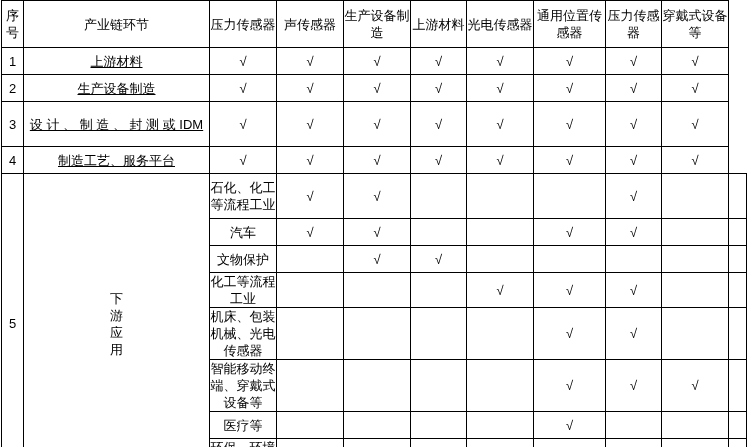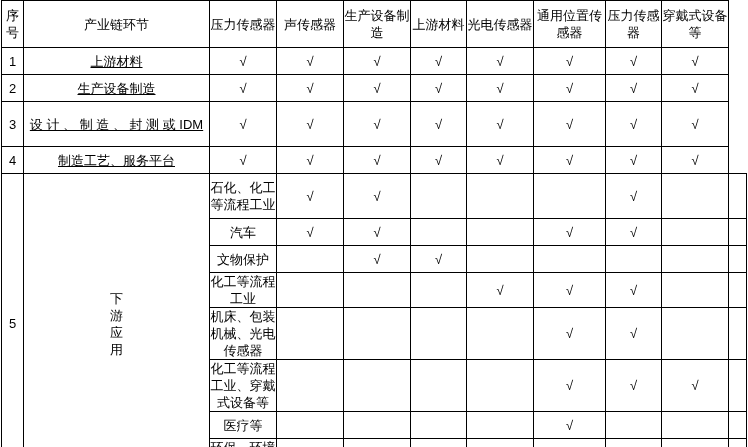--- a/index.html
+++ b/index.html
@@ -227,21 +227,21 @@
           <td class="check"></td>
           <td class="check"></td>
           <td class="check"></td>
           <td class="check"></td>
           <td class="check">√</td>
           <td class="check">√</td>
           <td class="check"></td>
           <td class="check"></td>
         </tr>
         <tr class="sub-row tall">
-          <td class="sub-name">化工等流程工业、穿戴式设备等</td>
+          <td class="sub-name">智能移动终端、穿戴式设备等</td>
           <td class="check"></td>
           <td class="check"></td>
           <td class="check"></td>
           <td class="check"></td>
           <td class="check">√</td>
           <td class="check">√</td>
           <td class="check">√</td>
           <td class="check"></td>
         </tr>
         <tr class="sub-row">

